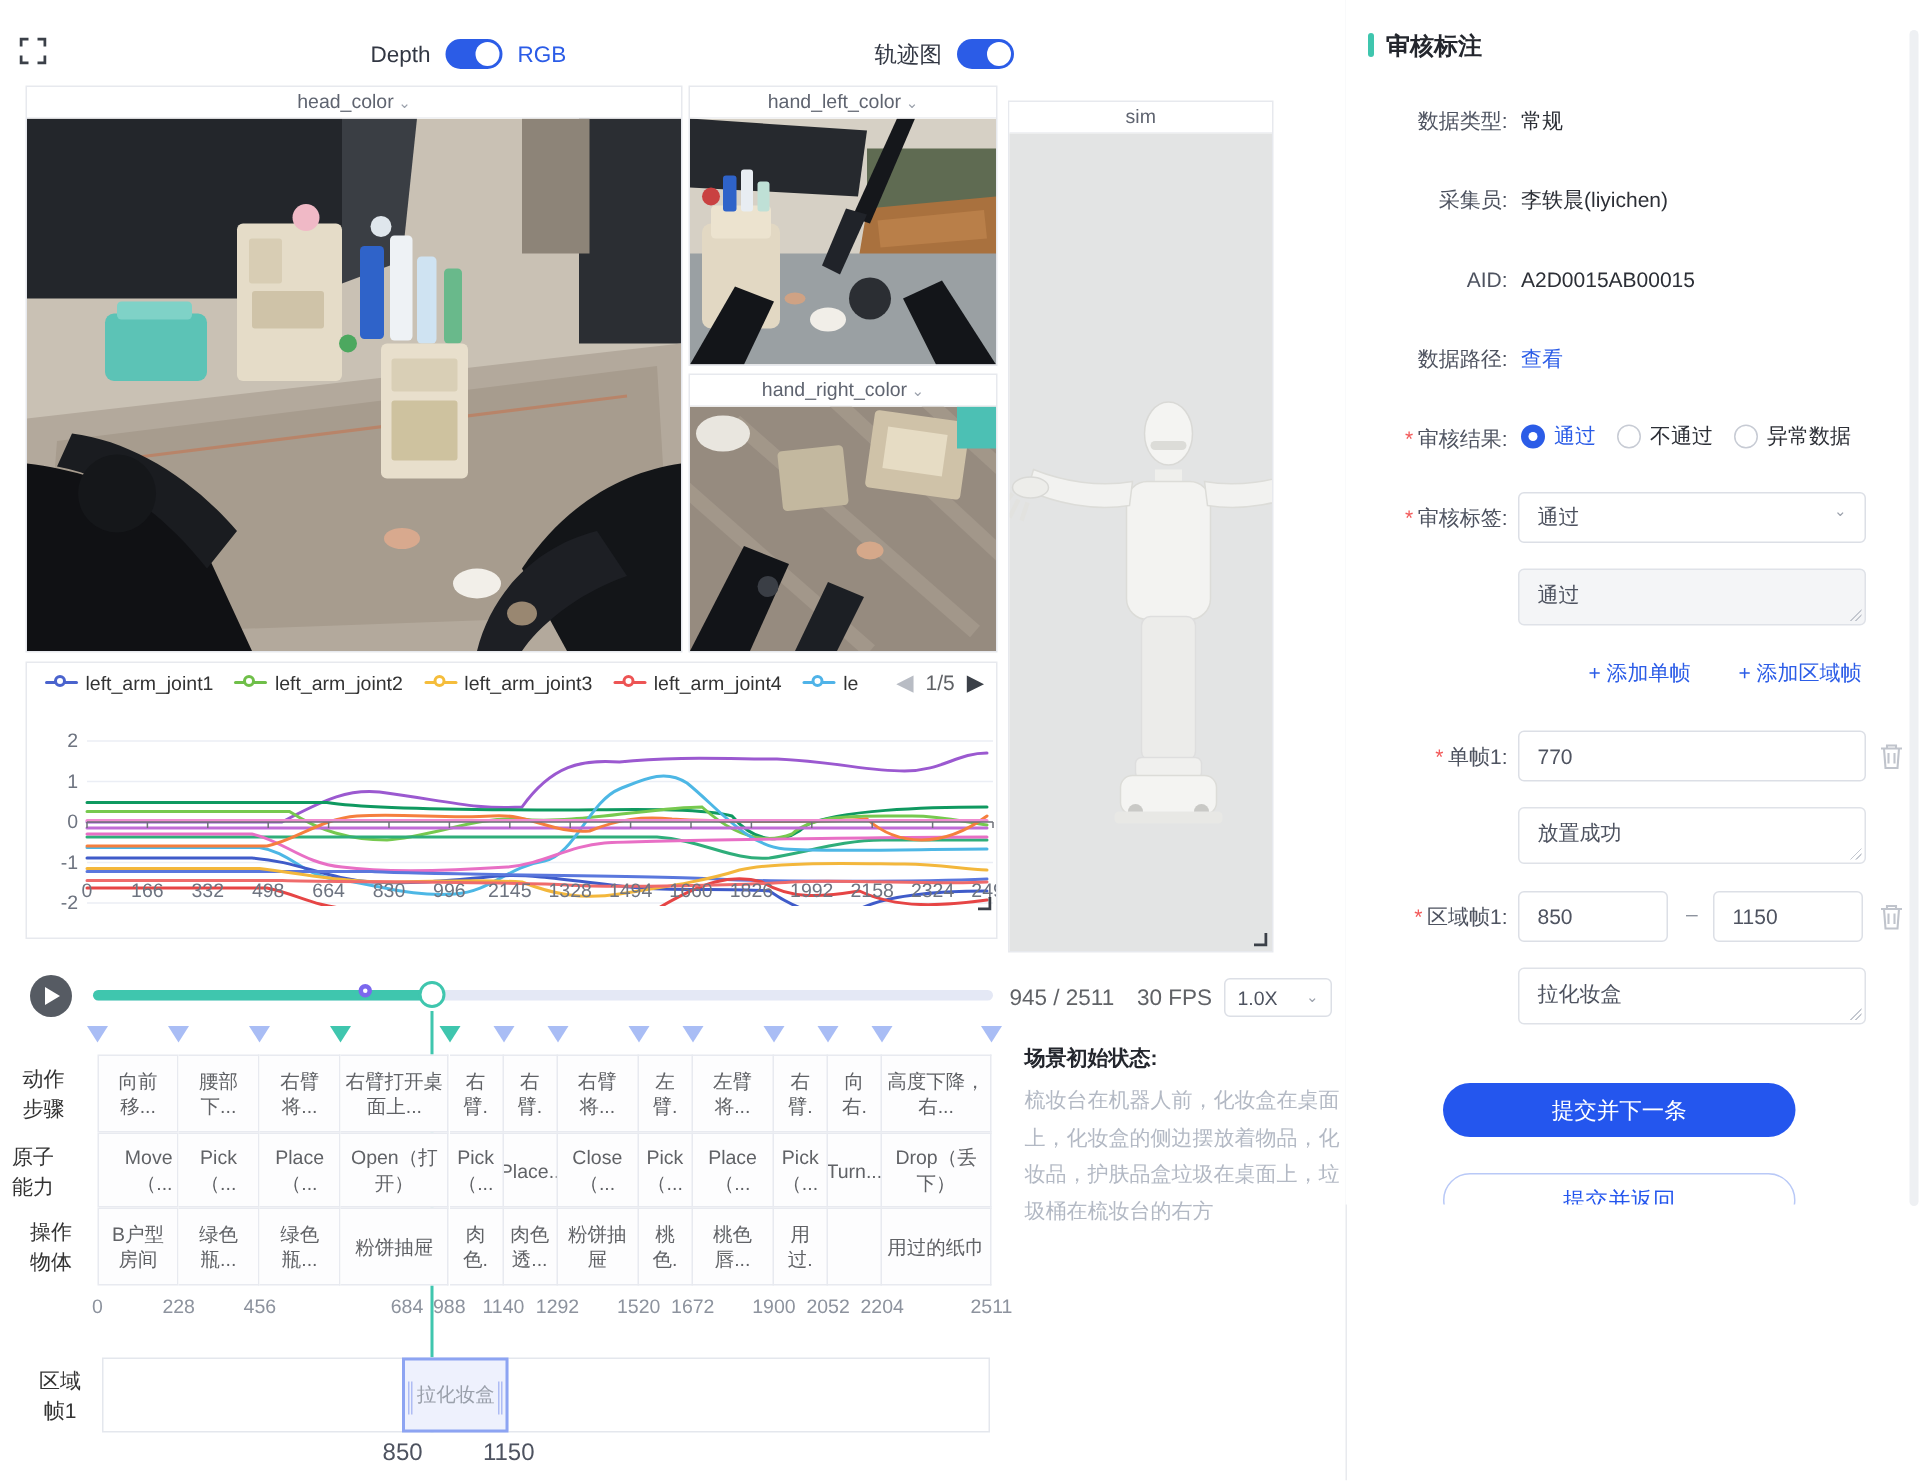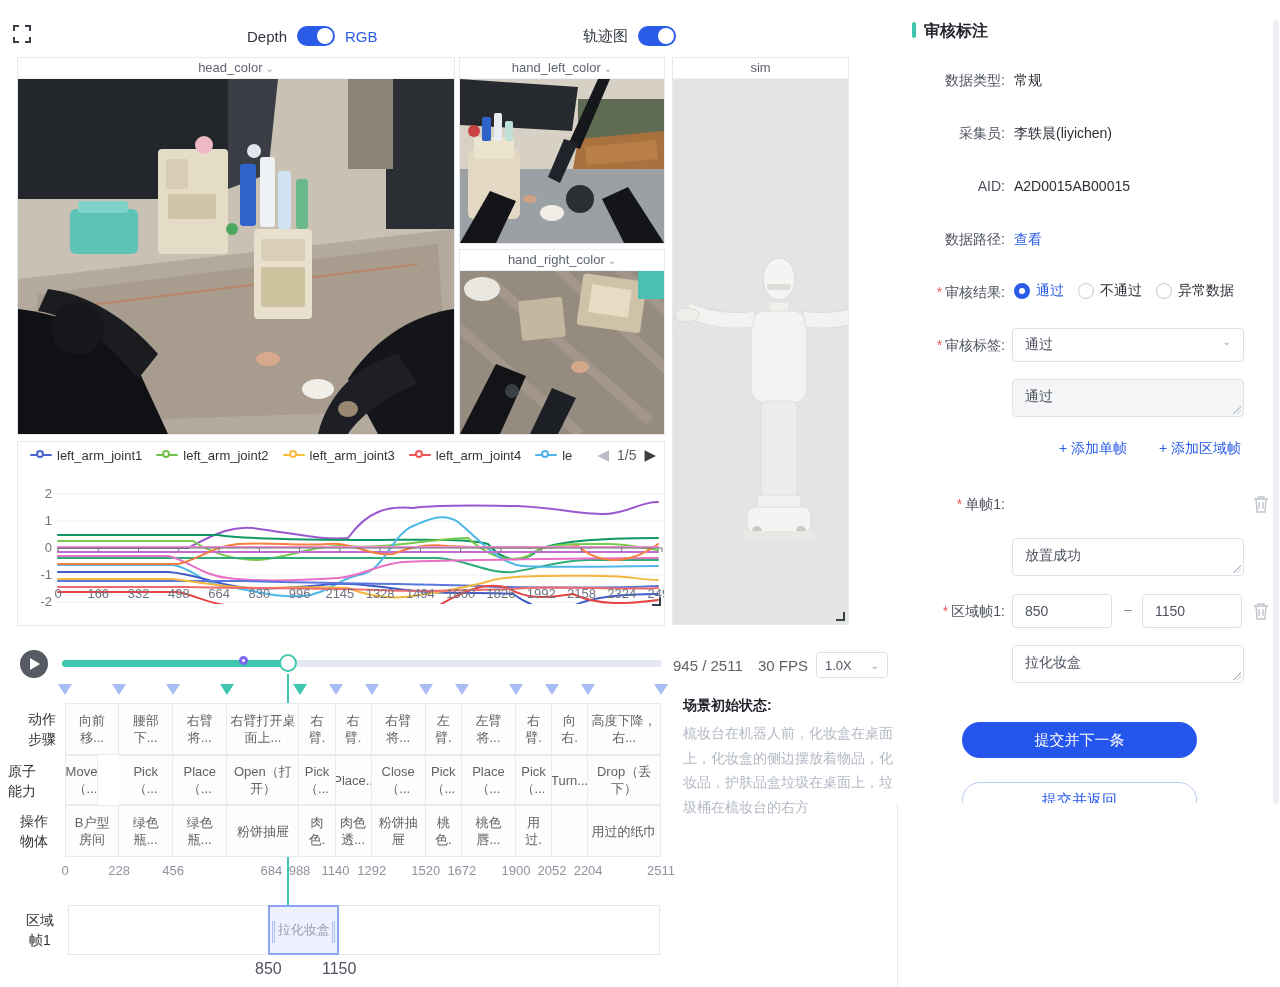--- a/index.html
+++ b/index.html
@@ -169,21 +169,21 @@
         <rect x="60" y="28" width="44" height="40" rx="3" fill="#c3b89f" transform="rotate(-6 80 48)"></rect>
         <ellipse cx="22" cy="18" rx="18" ry="12" fill="#e9e6df"></ellipse>
         <path d="M0,163 l36,-70 30,12 -26,58 Z" fill="#121418"></path>
         <path d="M70,163 l22,-46 24,10 -18,36 Z" fill="#1c1f24"></path>
         <circle cx="52" cy="120" r="7" fill="#3a3e45"></circle>
         <ellipse cx="120" cy="96" rx="9" ry="6" fill="#d5a88a"></ellipse>
       </svg>
     </div>
   </div>
 
-  <div class="panel" style="left:672px;top:57px;width:177px;height:568px">
+  <div class="panel" style="left:672px;top:67px;width:177px;height:568px">
     <div class="panel-header">
       <span>sim</span>
     </div>
     <div class="panel-body" style="height:545px;background:#e3e4e4">
       <svg width="211" height="545" viewBox="0 0 211 545">
         <ellipse cx="106" cy="200" rx="16" ry="21" fill="#f4f4f2" stroke="#d9d9d6"></ellipse>
         <rect x="94" y="205" width="24" height="6" rx="3" fill="#dcdcd8"></rect>
         <rect x="97" y="224" width="18" height="10" fill="#efefec"></rect>
         <rect x="78" y="232" width="56" height="92" rx="14" fill="#f3f3f1" stroke="#dcdcd8"></rect>
         <path d="M80,248 C55,252 30,246 12,238 l4,-14 c20,8 44,12 66,8 Z" fill="#f2f2f0" stroke="#dcdcd8"></path>
@@ -359,21 +359,21 @@
       <div class="marker" style="left: 588.132px;"></div>
       <div class="marker" style="left: 661px;"></div>
     </div>
 
   <div class="abs" style="left:683px;top:697px;width:214px">
     <div style="font-size:14px;font-weight:bold;color:#23262d;margin-bottom:6px">场景初始状态:</div>
     <div style="font-size:14px;color:#b3b9c4;line-height:1.75">梳妆台在机器人前，化妆盒在桌面上，化妆盒的侧边摆放着物品，化妆品，护肤品盒垃圾在桌面上，垃圾桶在梳妆台的右方</div>
   </div>
 
   <div id="rowlabels">
-      <div class="row-label" style="left: 22px; top: 709px;">
+      <div class="row-label" style="left: 9px; top: 709px;">
         <div>动作</div>
         <div>步骤</div>
       </div>
       <div class="row-label" style="left: 2px; top: 761px;">
         <div>原子</div>
         <div>能力</div>
       </div>
       <div class="row-label" style="left: 14px; top: 811px;">
         <div>操作</div>
         <div>物体</div>
@@ -385,21 +385,21 @@
       <div class="tcell" style="left: 173.234px; top: 703px; width: 54.1171px; height: 52px;">右臂将...</div>
       <div class="tcell" style="left: 227.351px; top: 703px; width: 72.1561px; height: 52px;">右臂打开桌面上...</div>
       <div class="tcell" style="left: 299.507px; top: 703px; width: 36.0781px; height: 52px;">右臂.</div>
       <div class="tcell" style="left: 335.585px; top: 703px; width: 36.0781px; height: 52px;">右臂.</div>
       <div class="tcell" style="left: 371.663px; top: 703px; width: 54.1171px; height: 52px;">右臂将...</div>
       <div class="tcell" style="left: 425.781px; top: 703px; width: 36.0781px; height: 52px;">左臂.</div>
       <div class="tcell" style="left: 461.859px; top: 703px; width: 54.1171px; height: 52px;">左臂将...</div>
       <div class="tcell" style="left: 515.976px; top: 703px; width: 36.0781px; height: 52px;">右臂.</div>
       <div class="tcell" style="left: 552.054px; top: 703px; width: 36.0781px; height: 52px;">向右.</div>
       <div class="tcell" style="left: 588.132px; top: 703px; width: 72.8682px; height: 52px;">高度下降，右...</div>
-      <div class="tcell first" style="left: 65px; top: 755px; width: 33px; height: 50px; text-align: right;">Move（...</div>
+      <div class="tcell first" style="left: 65px; top: 755px; width: 54px; height: 50px; text-align: right;">Move（...</div>
       <div class="tcell" style="left: 119.117px; top: 755px; width: 54.1171px; height: 50px;">Pick（...</div>
       <div class="tcell" style="left: 173.234px; top: 755px; width: 54.1171px; height: 50px;">Place（...</div>
       <div class="tcell" style="left: 227.351px; top: 755px; width: 72.1561px; height: 50px;">Open（打开）</div>
       <div class="tcell" style="left: 299.507px; top: 755px; width: 36.0781px; height: 50px;">Pick（...</div>
       <div class="tcell" style="left: 335.585px; top: 755px; width: 36.0781px; height: 50px;">Place..</div>
       <div class="tcell" style="left: 371.663px; top: 755px; width: 54.1171px; height: 50px;">Close（...</div>
       <div class="tcell" style="left: 425.781px; top: 755px; width: 36.0781px; height: 50px;">Pick（...</div>
       <div class="tcell" style="left: 461.859px; top: 755px; width: 54.1171px; height: 50px;">Place（...</div>
       <div class="tcell" style="left: 515.976px; top: 755px; width: 36.0781px; height: 50px;">Pick（...</div>
       <div class="tcell" style="left: 552.054px; top: 755px; width: 36.0781px; height: 50px;">Turn...</div>
@@ -485,20 +485,23 @@
       <span class="chev abs" style="right:12px;top:7px">⌄</span>
     </div>
     <div class="textareabox gray" style="left:115px;top:379px;width:232px;height:38px">
       <span>通过</span><span class="resize-grip"></span>
     </div>
 
     <div class="fieldvalue link" style="left:162px;top:440px">+ 添加单帧</div>
     <div class="fieldvalue link" style="left:262px;top:440px">+ 添加区域帧</div>
 
     <div class="fieldlabel" style="left:8px;top:496px"><span class="req">*</span><span>单帧1:</span></div>
+    <div class="inputbox" style="left:115px;top:487px;width:232px;height:34px">
+        <span>770</span>
+      </div>
     <svg class="trash" style="left:356px;top:495px" viewBox="0 0 16 18">
       <path d="M1 4 H15 M5 4 V2 H11 V4 M3 4 L4 17 H12 L13 4 M6 7 V14 M10 7 V14" fill="none" stroke="#c0c4cc" stroke-width="1.4"></path>
     </svg>
     <div class="textareabox" style="left:115px;top:538px;width:232px;height:38px">
       <span>放置成功</span><span class="resize-grip"></span>
     </div>
 
     <div class="fieldlabel" style="left:8px;top:603px"><span class="req">*</span><span>区域帧1:</span></div>
     <div class="inputbox" style="left:115px;top:594px;width:100px;height:34px">
         <span>850</span>

